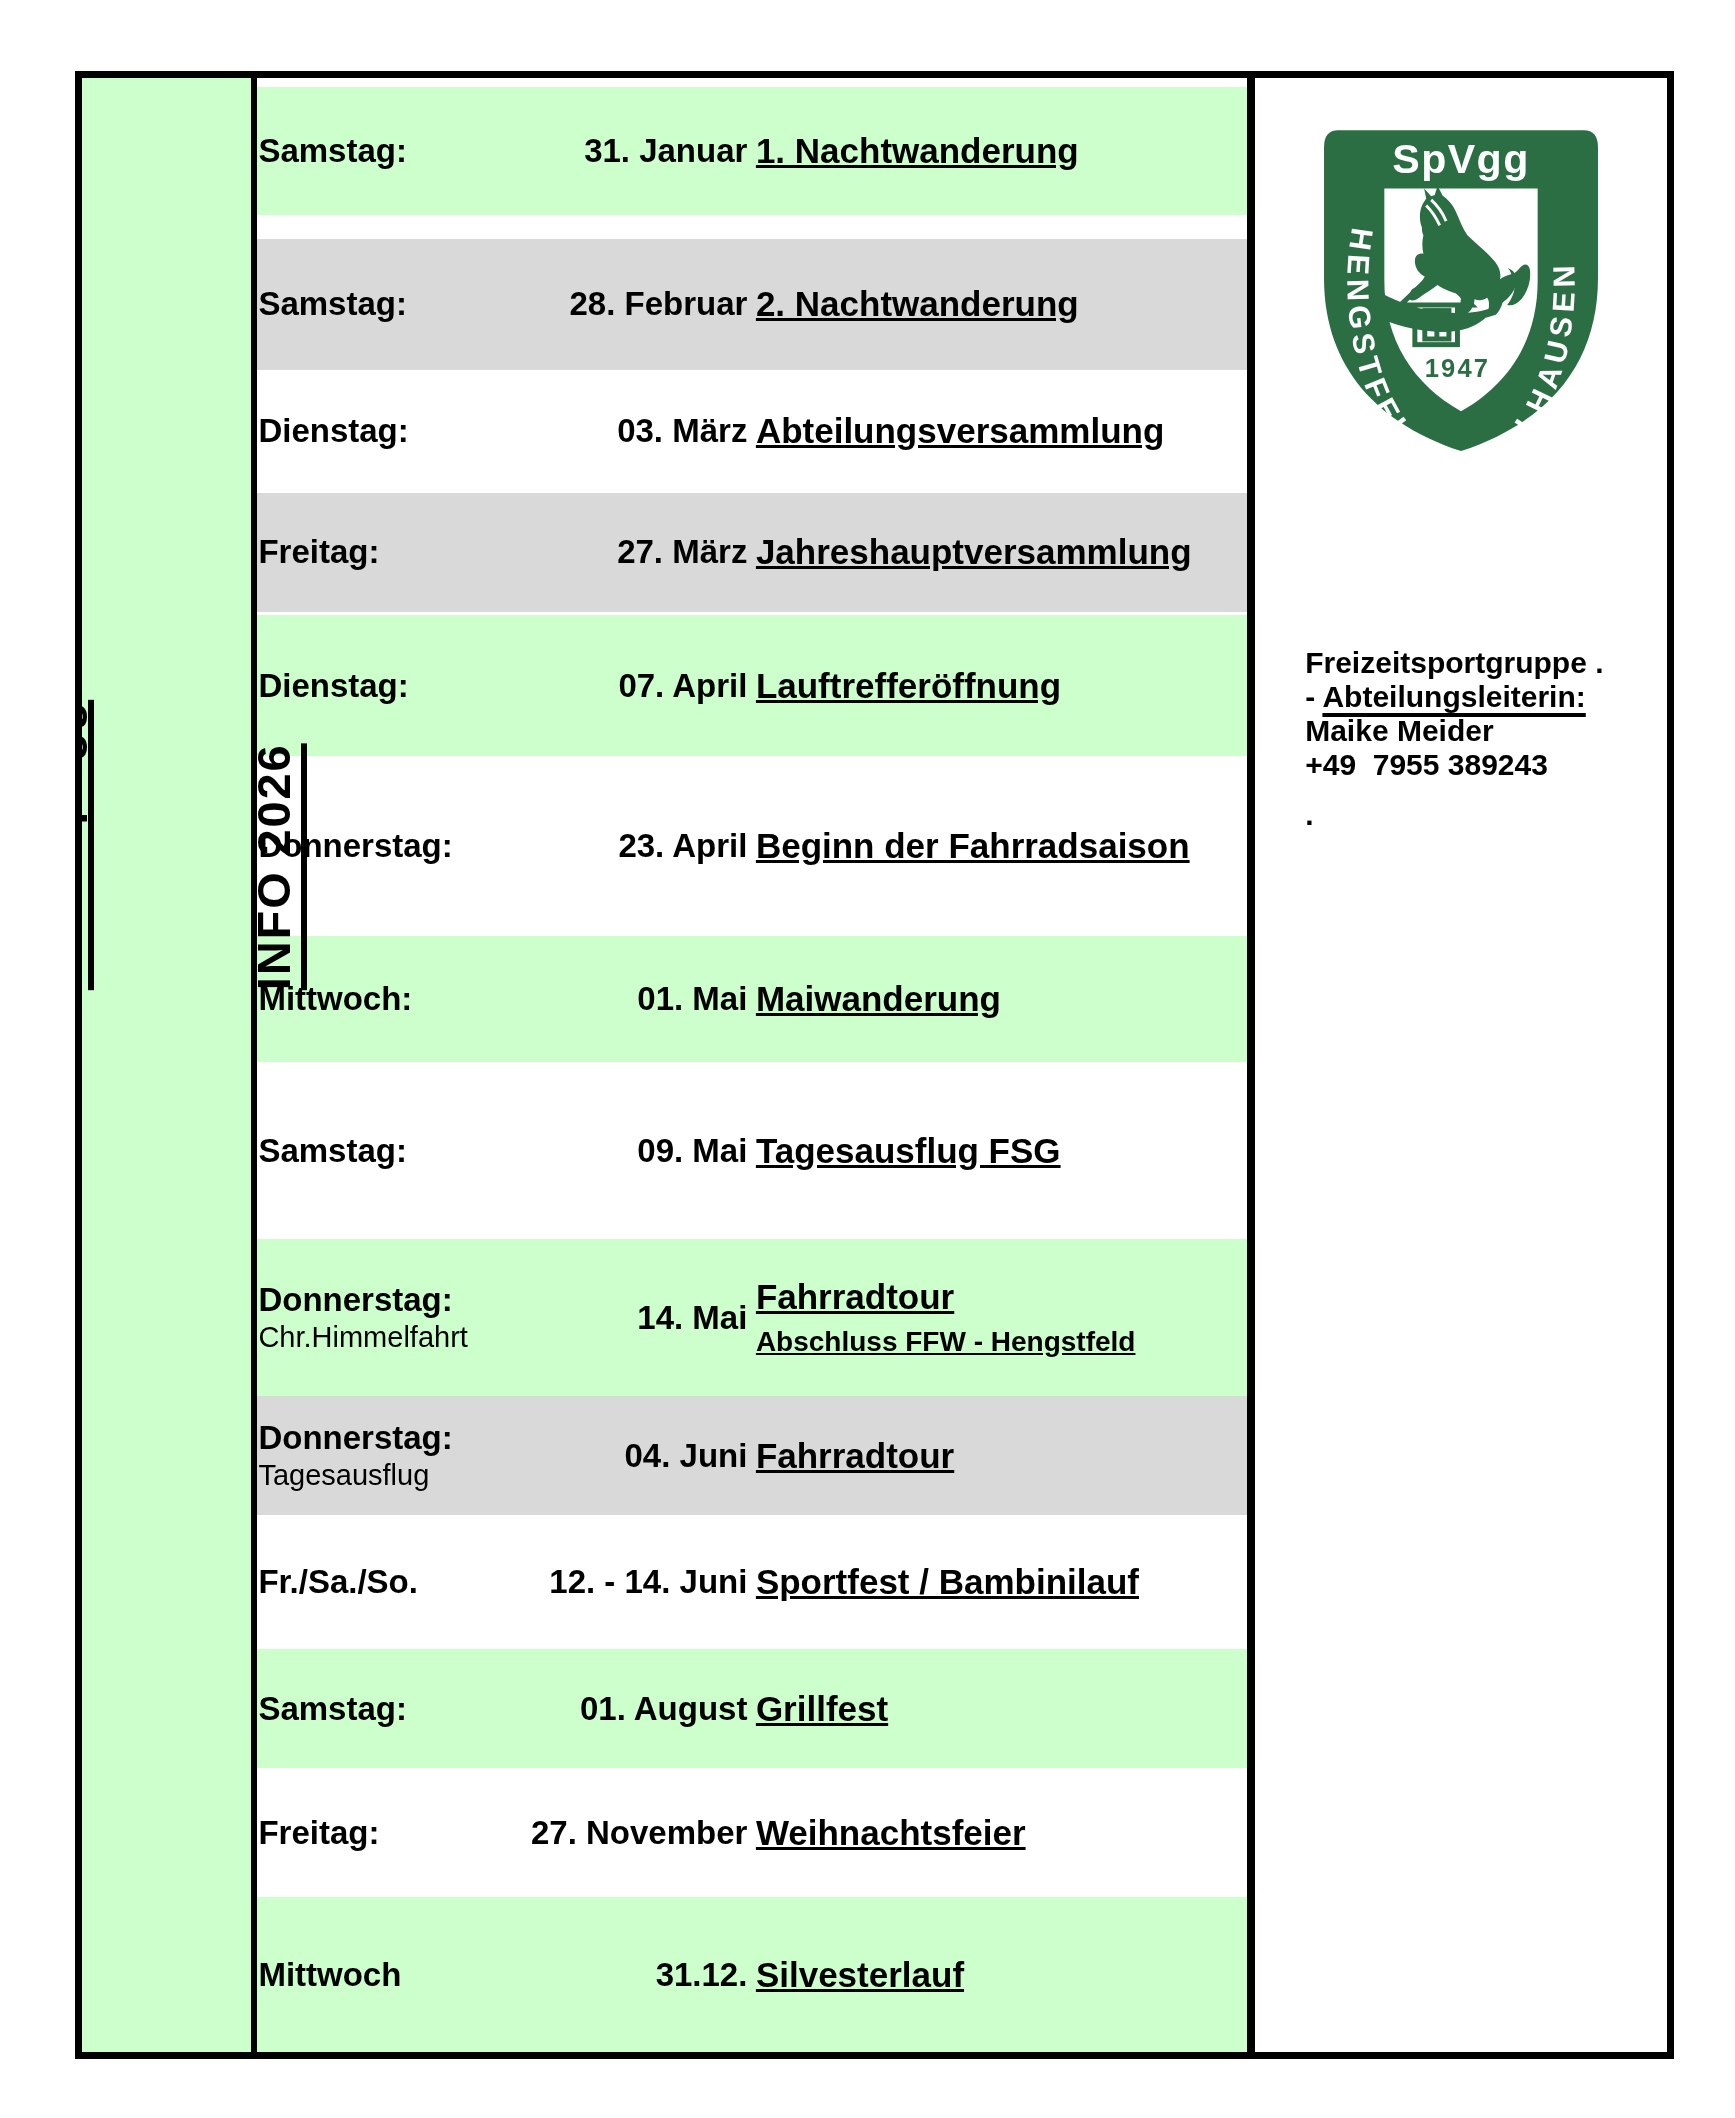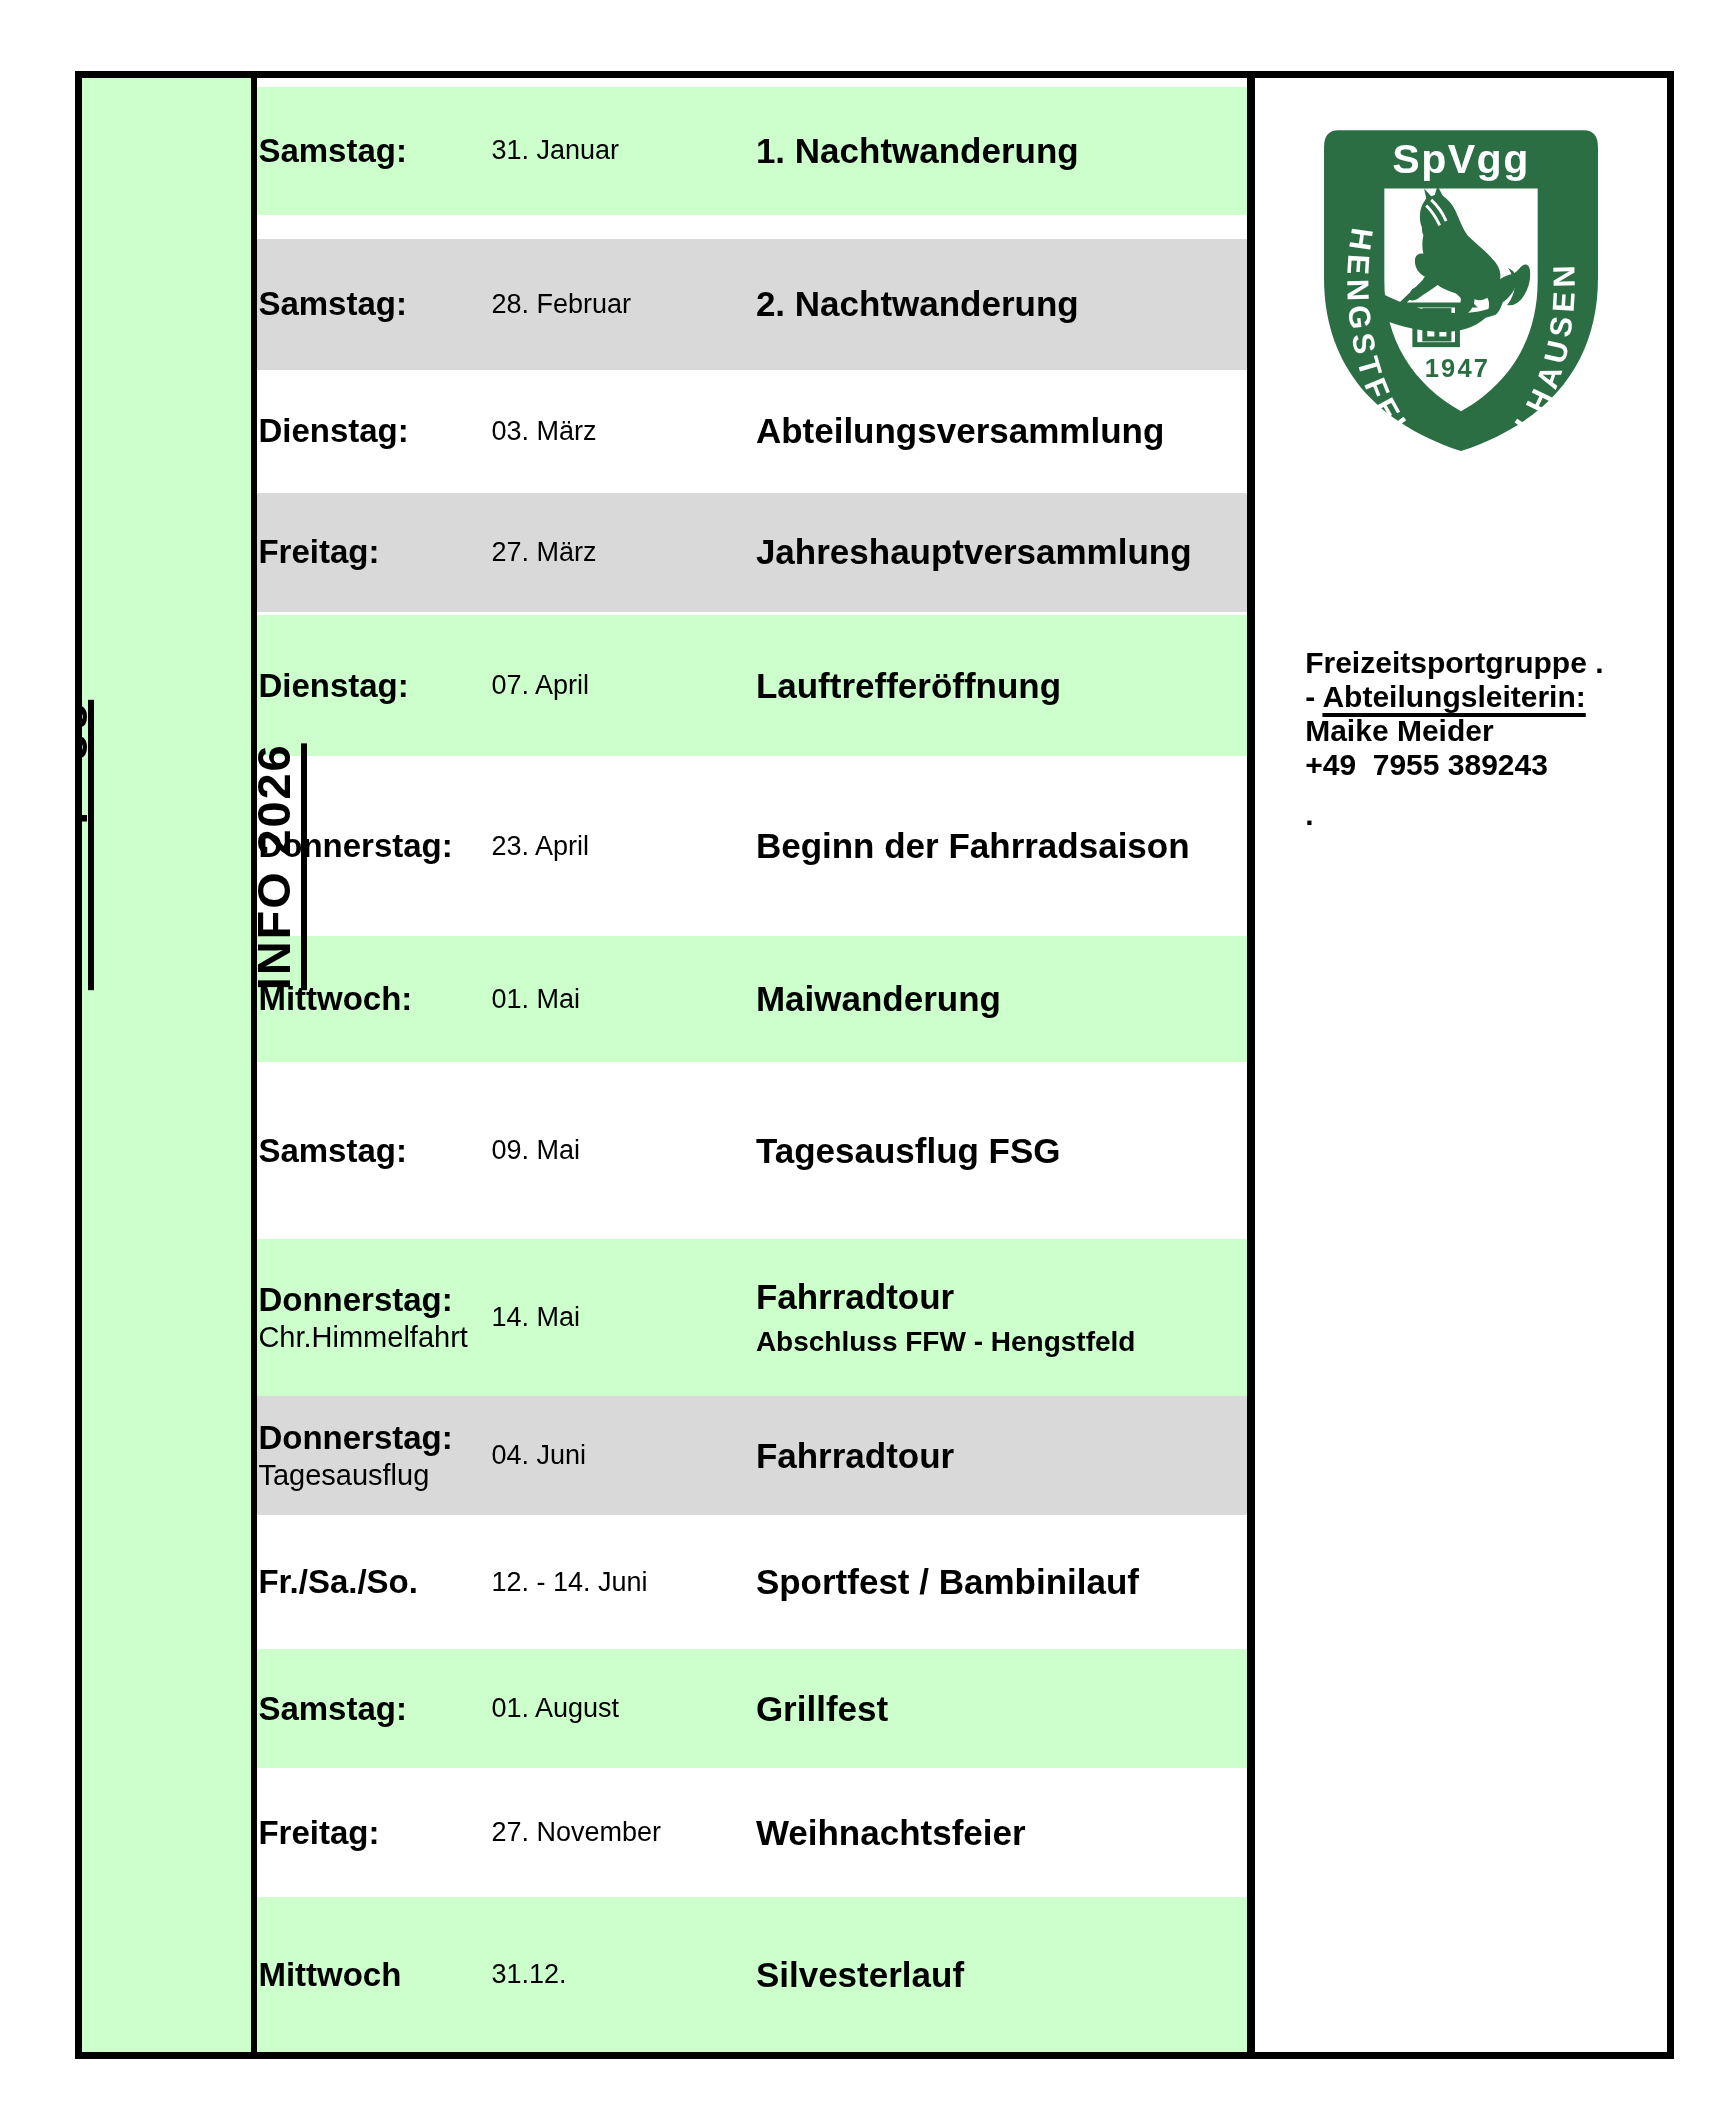--- a/index.html
+++ b/index.html
@@ -23,22 +23,22 @@
   .side-rot .tline {
     text-decoration:underline; text-decoration-thickness:6.4px; text-underline-offset:10.6px;
   }
   .vdiv1 { width:6.4px; flex:none; background:#000; }
   .vdiv2 { width:7.8px; flex:none; background:#000; }
   
   .tablecol { width:990px; flex:none; background:#fff; display:flex; flex-direction:column; padding-top:8.5px; }
   .srow { flex:none; display:flex; align-items:center; }
   .srow.last { flex:1 1 auto; }
   .c-day { width:234px; padding-left:1px; flex:none; }
-  .c-date { width:256px; flex:none; text-align:left; font-weight:normal; font-size:27px; }
-  .c-event { flex:1; padding-left:8.5px; padding-right:5.7px; }
+  .c-date { width:256px; flex:none; text-align:right; font-weight:bold; font-size:33px; }
+  .c-event { flex:1; padding-left:8.5px; padding-right:5.7px;text-decoration:underline; }
   .day-main { font-weight:bold; font-size:33px; display:block; }
   .day-note { font-weight:normal; font-size:29px; display:block; margin-top:2.8px; }
   .event-main { font-weight:bold; font-size:35px; display:block; }
   .event-note { font-weight:bold; font-size:28px; display:block; margin-top:8.5px; }
   
   .rightcol { flex:1; position:relative; background:#fff; }
   .logo-svg { position:absolute; top:45px; left:50%; transform:translateX(-50%); }
   .contact {
     position:absolute; left:50px; top:568px;
     font-weight:bold; font-size:30px; line-height:34px;

